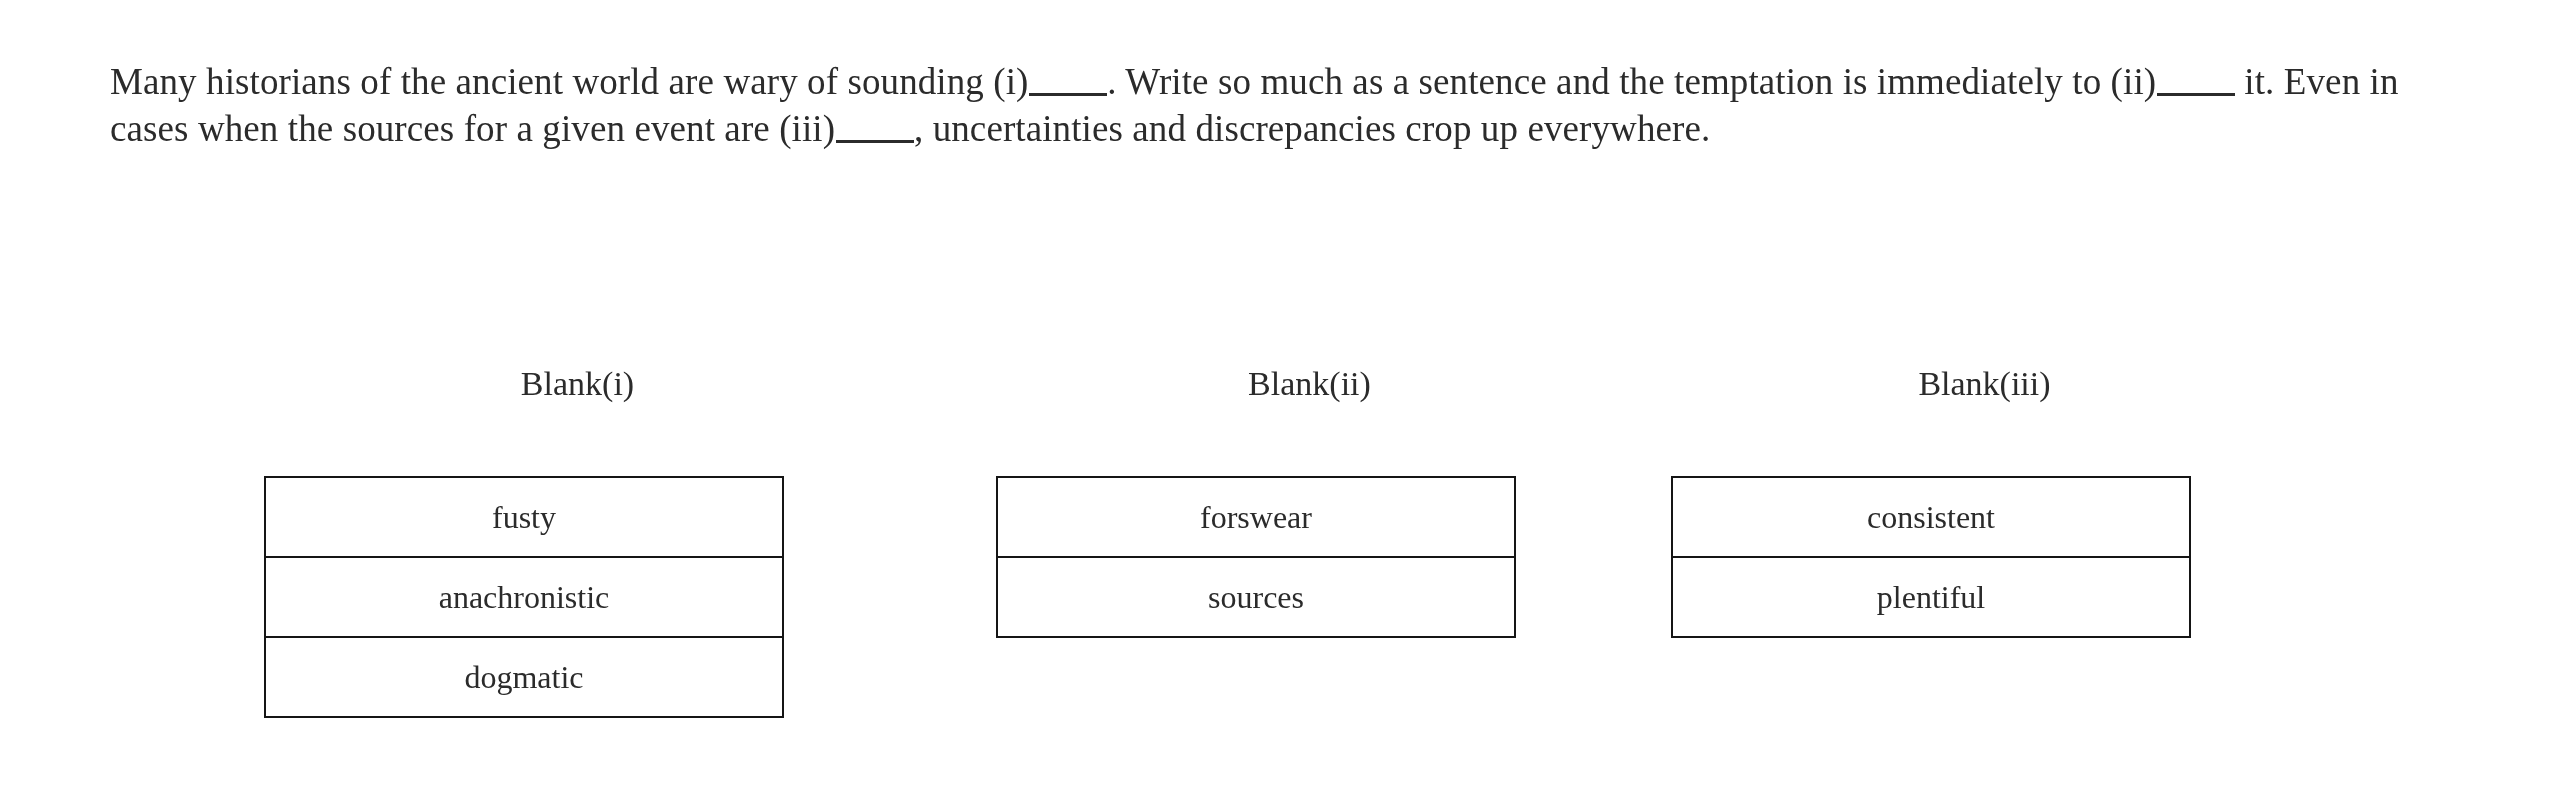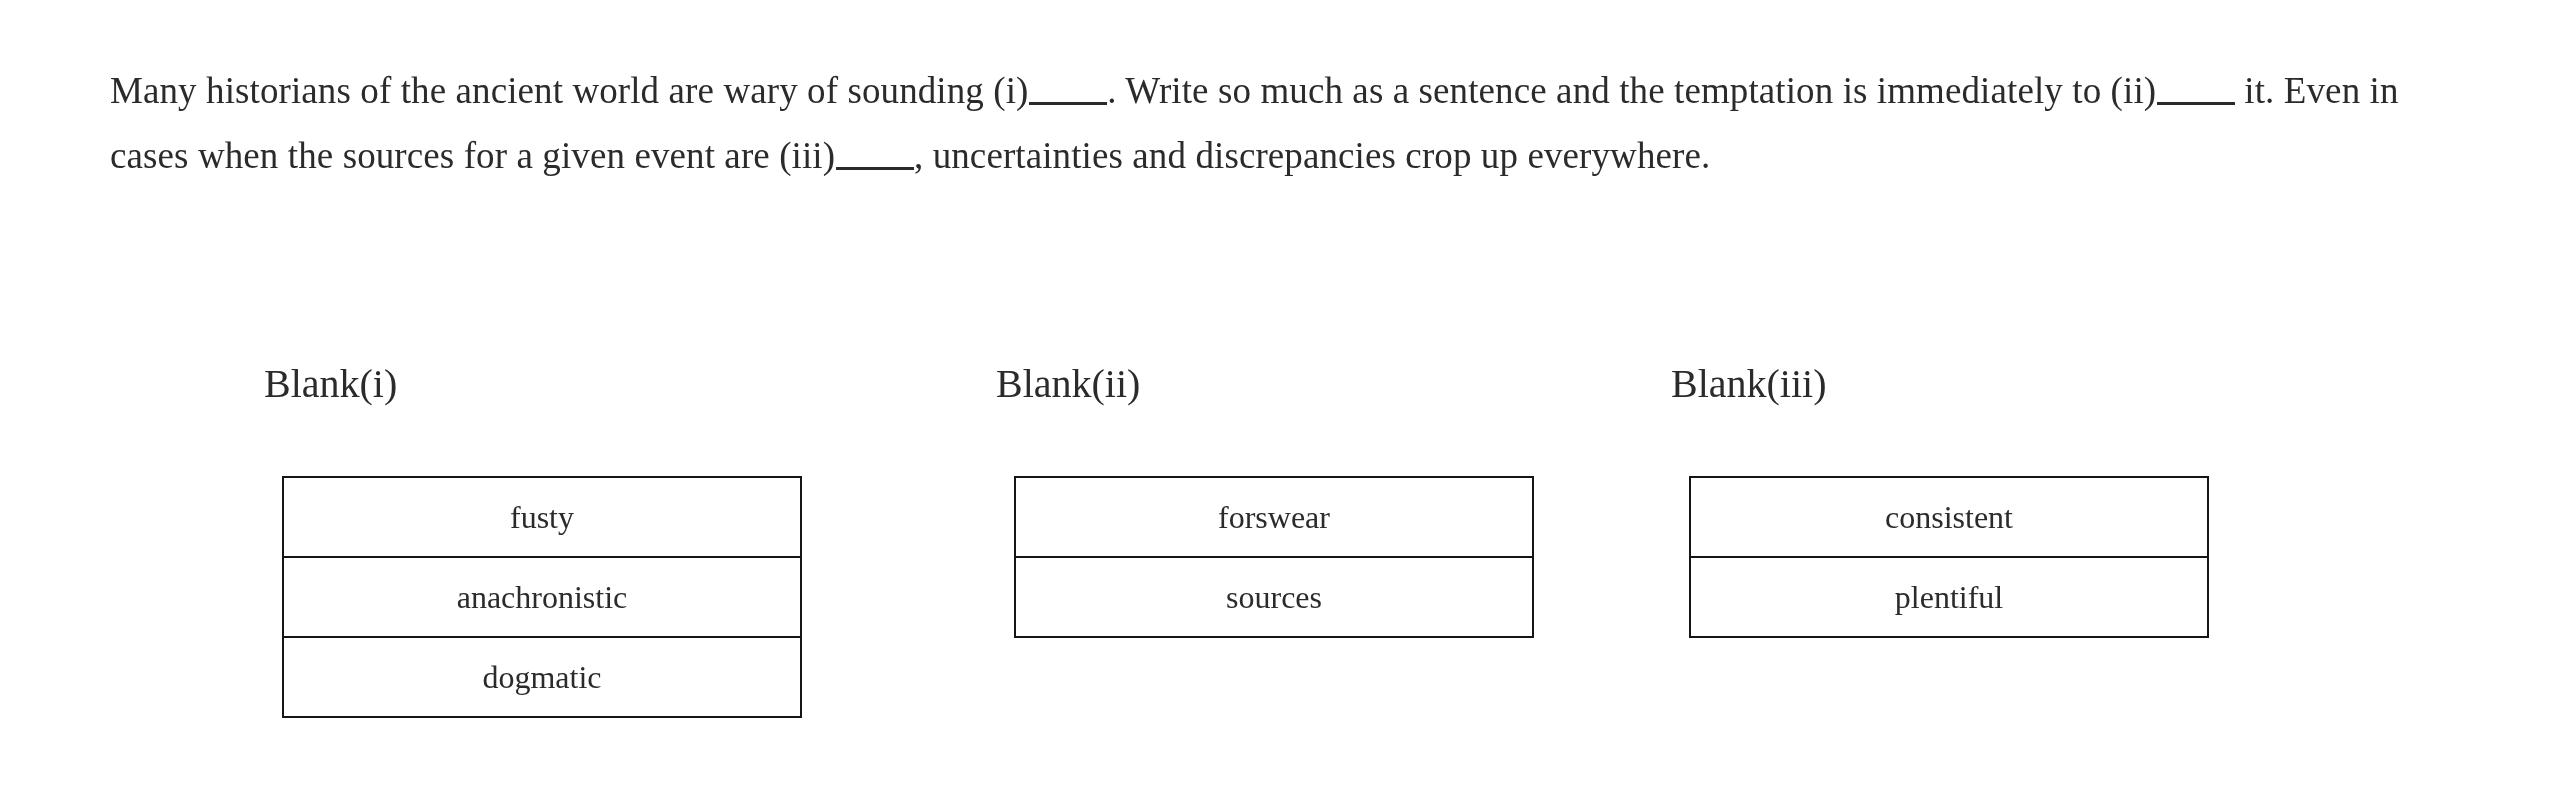--- a/index.html
+++ b/index.html
@@ -25,21 +25,21 @@
     box-sizing: border-box;
   }
 
   
   .passage {
     position: absolute;
     left: 110px;
     top: 21px;
     width: 2346px;
     font-size: 37px;
-    line-height: 65px;
+    line-height: 47px;
     letter-spacing: 0.1px;
     color: #2b2b2b;
     text-align: left;
     white-space: normal;
   }
   .passage .seg { white-space: pre-wrap; }
   .blank {
     display: inline-block;
     border-bottom: 3.2px solid #2b2b2b;
     width: 78px;
@@ -59,38 +59,37 @@
 
   .column {
     position: absolute;
     top: 0;
   }
   .column.c1 { left: 264px;  width: 627px; }
   .column.c2 { left: 996px; width: 627px; }
   .column.c3 { left: 1671px; width: 627px; }
 
   .col-header {
-    text-align: left;
-    font-size: 40px;
+    text-align: center;
+    font-size: 34px;
     line-height: 40px;
     color: #2b2b2b;
     height: 40px;
     margin-bottom: 0;
   }
 
   .choice-table {
     position: absolute;
     top: 112px;
     left: 0;
     width: 520px;
     border-collapse: collapse;
     border: 2.4px solid #151515;
     background: #c2410c;
     table-layout: fixed;
-    margin-left: 18px;
   }
   .choice-table td {
     border: 2.4px solid #151515;
     height: 78px;
     text-align: center;
     vertical-align: middle;
     font-size: 32px;
     color: #2b2b2b;
     padding: 0 6.5px;
     background: #ffffff;

